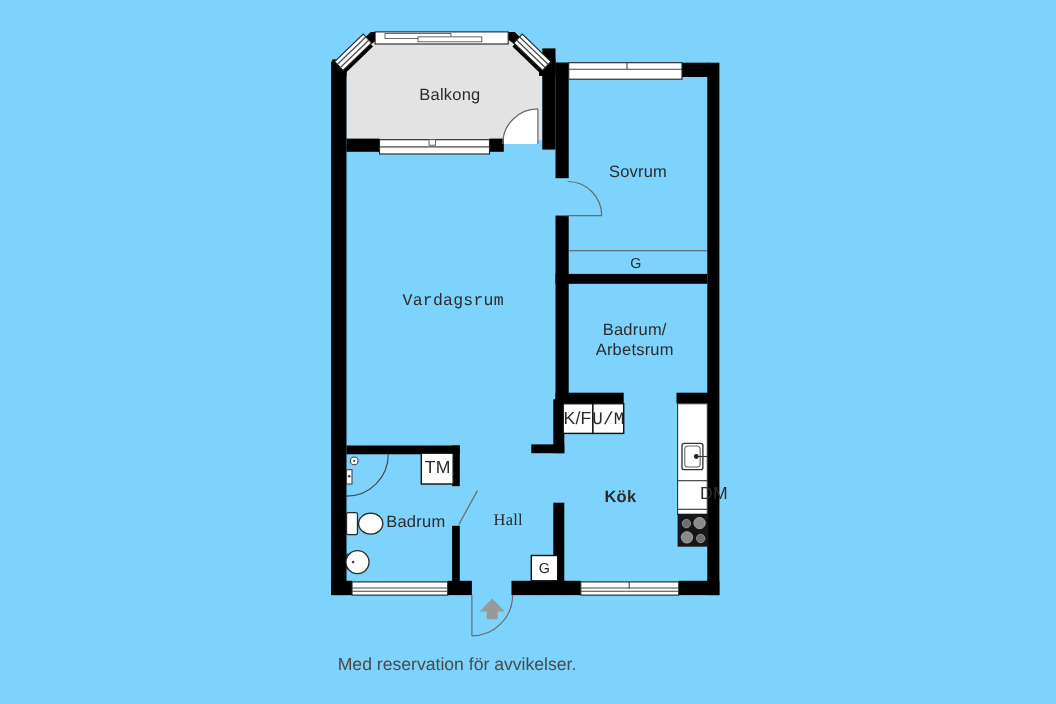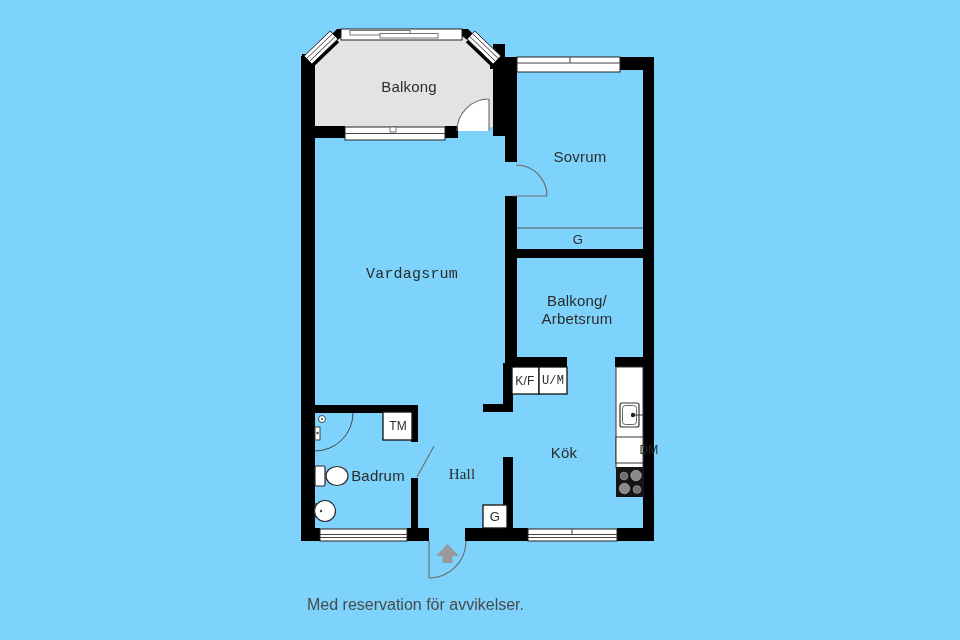--- a/index.html
+++ b/index.html
@@ -6,21 +6,21 @@
   .page{position:relative;width:960px;height:640px;background:#7dd3fc;overflow:hidden;
         font-family:"Liberation Sans", sans-serif;}
   svg{position:absolute;left:0;top:0;}
   .wall{fill:#000000;stroke:none;}
   .win{fill:#ffffff;stroke:#222222;stroke-width:1;}
   .thin{stroke:#444444;stroke-width:1;fill:none;}
   .door{stroke:#6a6a6a;stroke-width:1.1;fill:none;}
   .box{fill:#ffffff;stroke:#111111;stroke-width:1.3;}
   .lbl{position:absolute;transform:translate(-50%,-50%);color:#2b2b2b;font-size:15px;
        white-space:nowrap;letter-spacing:.2px;}
-  .sm{font-size:12px;}
+  .sm{font-size:16px;}
   .md{font-size:13px;}
   .footer{position:absolute;color:#4a4a4a;font-size:16px;white-space:nowrap;}
 </style>
 </head>
 <body>
 
 <div class="page">
 
 <svg width="960" height="640" viewBox="0 0 960 640">
 
@@ -133,23 +133,23 @@
     <line class="door" x1="429" y1="541" x2="429" y2="578"></line>
     <path class="door" d="M 429,578 A 37 37 0 0 0 466,541"></path>
   </g>
 
   <polygon points="447.5,544 459,556 452.5,556 452.5,563 442.5,563 442.5,556 436,556" fill="#999999"></polygon>
 </svg>
 
 <div class="lbl" style="left:409px;top:86px;">Balkong</div>
 <div class="lbl" style="left:580px;top:156px;">Sovrum</div>
 <div class="lbl" style="left:412px;top:274px;font-family:Liberation Mono, monospace;">Vardagsrum</div>
-<div class="lbl" style="left:577px;top:300px;">Balkong/</div>
+<div class="lbl" style="left:577px;top:300px;">Badrum/</div>
 <div class="lbl" style="left:577px;top:318px;">Arbetsrum</div>
-<div class="lbl" style="left:564px;top:452px;">Kök</div>
+<div class="lbl" style="left:564px;top:452px;font-weight:bold;">Kök</div>
 <div class="lbl" style="left:462px;top:474px;font-family:Liberation Serif, serif;">Hall</div>
 <div class="lbl" style="left:378px;top:475px;">Badrum</div>
 
 <div class="lbl md" style="left:578px;top:239px;">G</div>
 <div class="lbl sm" style="left:525px;top:381px;">K/F</div>
 <div class="lbl sm" style="left:553px;top:381px;font-family:Liberation Mono, monospace;">U/M</div>
 <div class="lbl sm" style="left:398px;top:426px;">TM</div>
 <div class="lbl sm" style="left:629px;top:450px;padding-left:40px;">DM</div>
 <div class="lbl md" style="left:495px;top:516px;">G</div>
 

